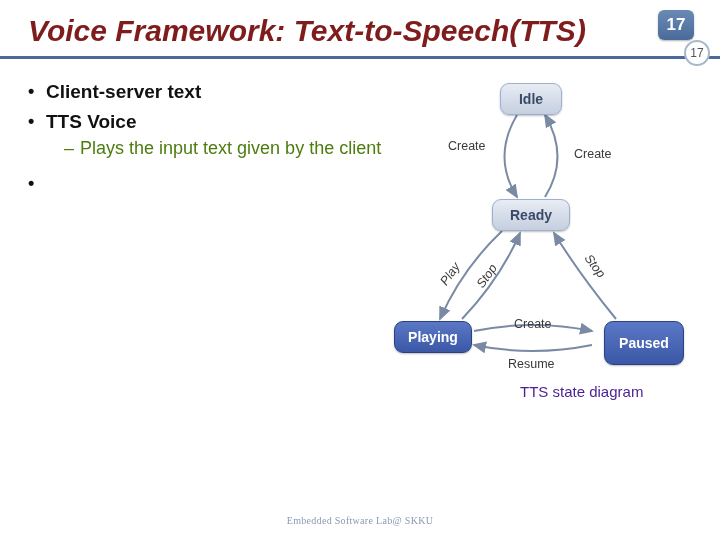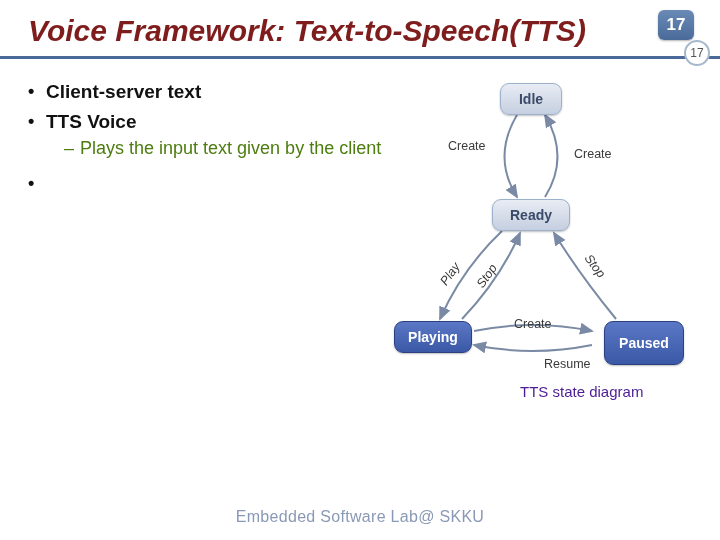--- a/index.html
+++ b/index.html
@@ -102,23 +102,24 @@
     position: absolute;
     left: 18px;
     top: 0;
   }
   .footer {
     position: absolute;
     bottom: 14px;
     left: 0;
     width: 100%;
     text-align: center;
-    font-size: 16px;
+    font-size: 10px;
     color: #8a99b5;
     letter-spacing: 0.3px;
+    font-family: Liberation Serif, serif;
   }
   
   .diagram {
     position: relative;
     width: 290px;
     height: 320px;
     margin-left: 4px;
   }
   .node {
     position: absolute;
@@ -159,21 +160,21 @@
     position: absolute;
     font-size: 12.5px;
     color: #3a3a3a;
   }
   .lbl.create { left: 56px; top: 60px; }
   .lbl.destroy { left: 182px; top: 68px; }
   .lbl.play { left: 46px; top: 188px; transform: rotate(-54deg); font-style: italic;}
   .lbl.stop1 { left: 82px; top: 190px; transform: rotate(-55deg); font-style: italic;}
   .lbl.stop2 { left: 190px; top: 180px; transform: rotate(53deg); font-style: italic;}
   .lbl.pause { left: 122px; top: 238px; }
-  .lbl.resume { left: 116px; top: 278px; margin-left: 36px; }
+  .lbl.resume { left: 116px; top: 278px; }
   .caption {
     position: absolute;
     left: 128px; top: 304px;
     font-size: 15px;
     color: #4c1d95;
   }
   svg.arrows {
     position: absolute;
     left: 0; top: 0;
     width: 290px; height: 320px;

